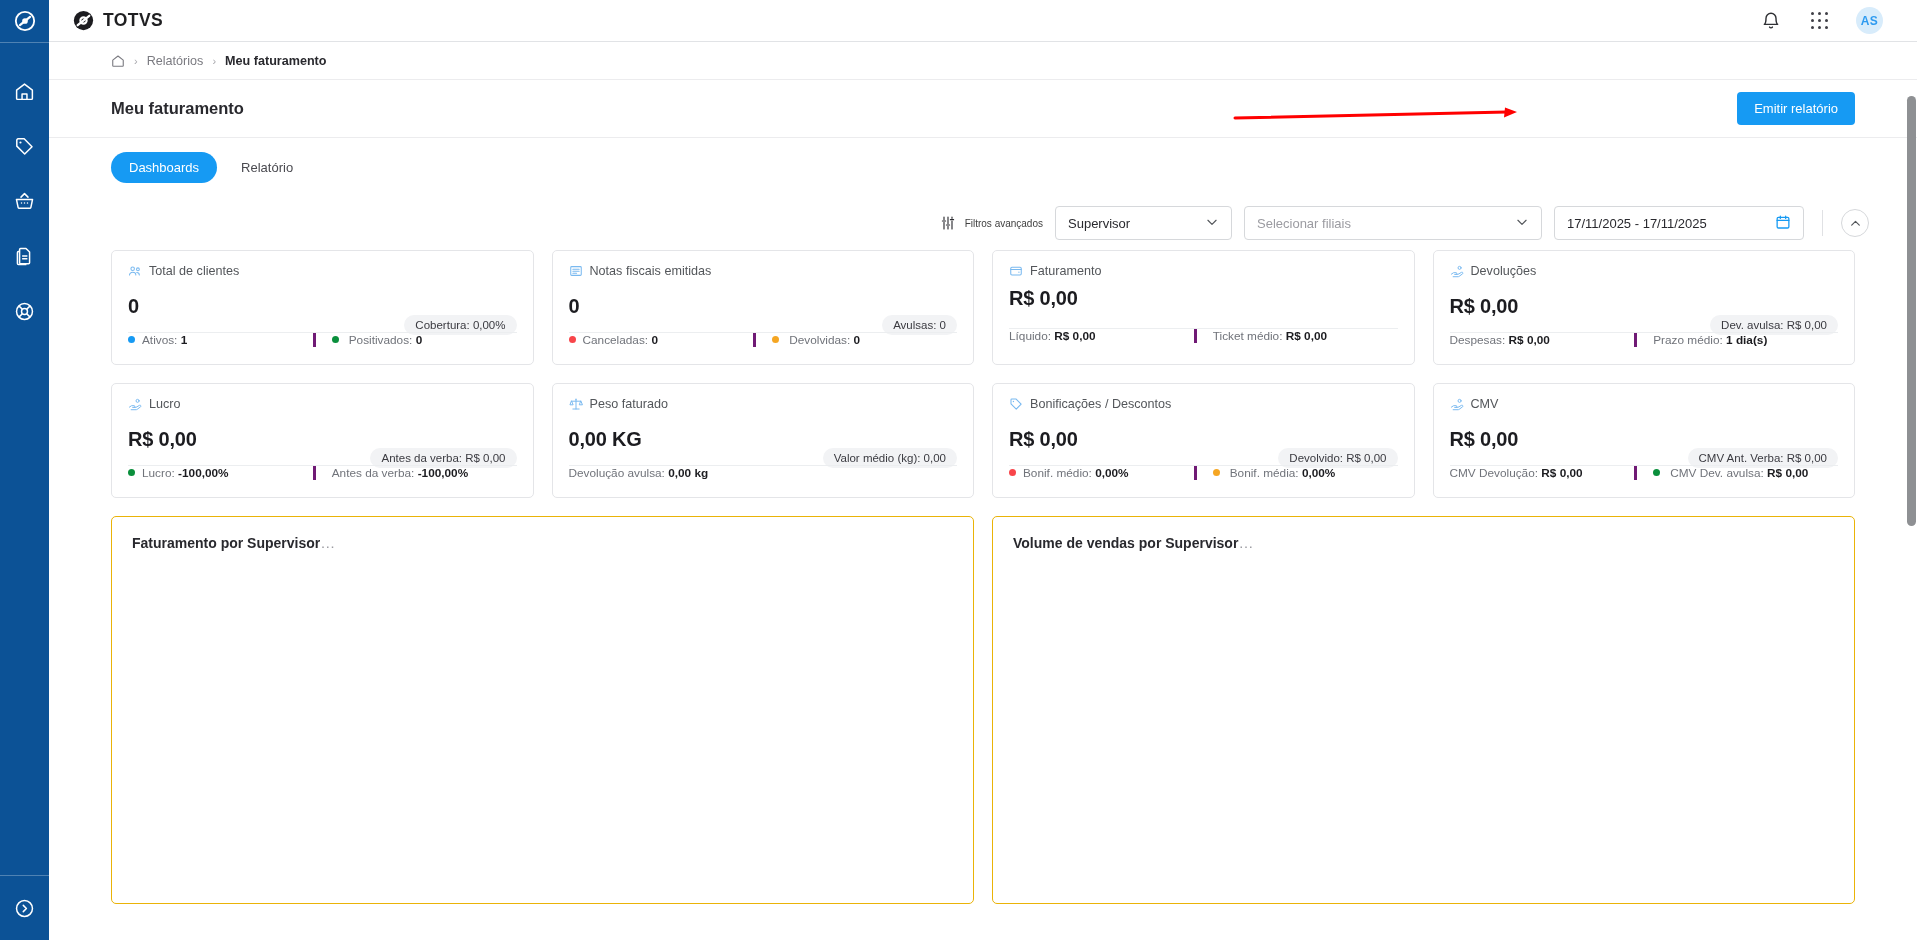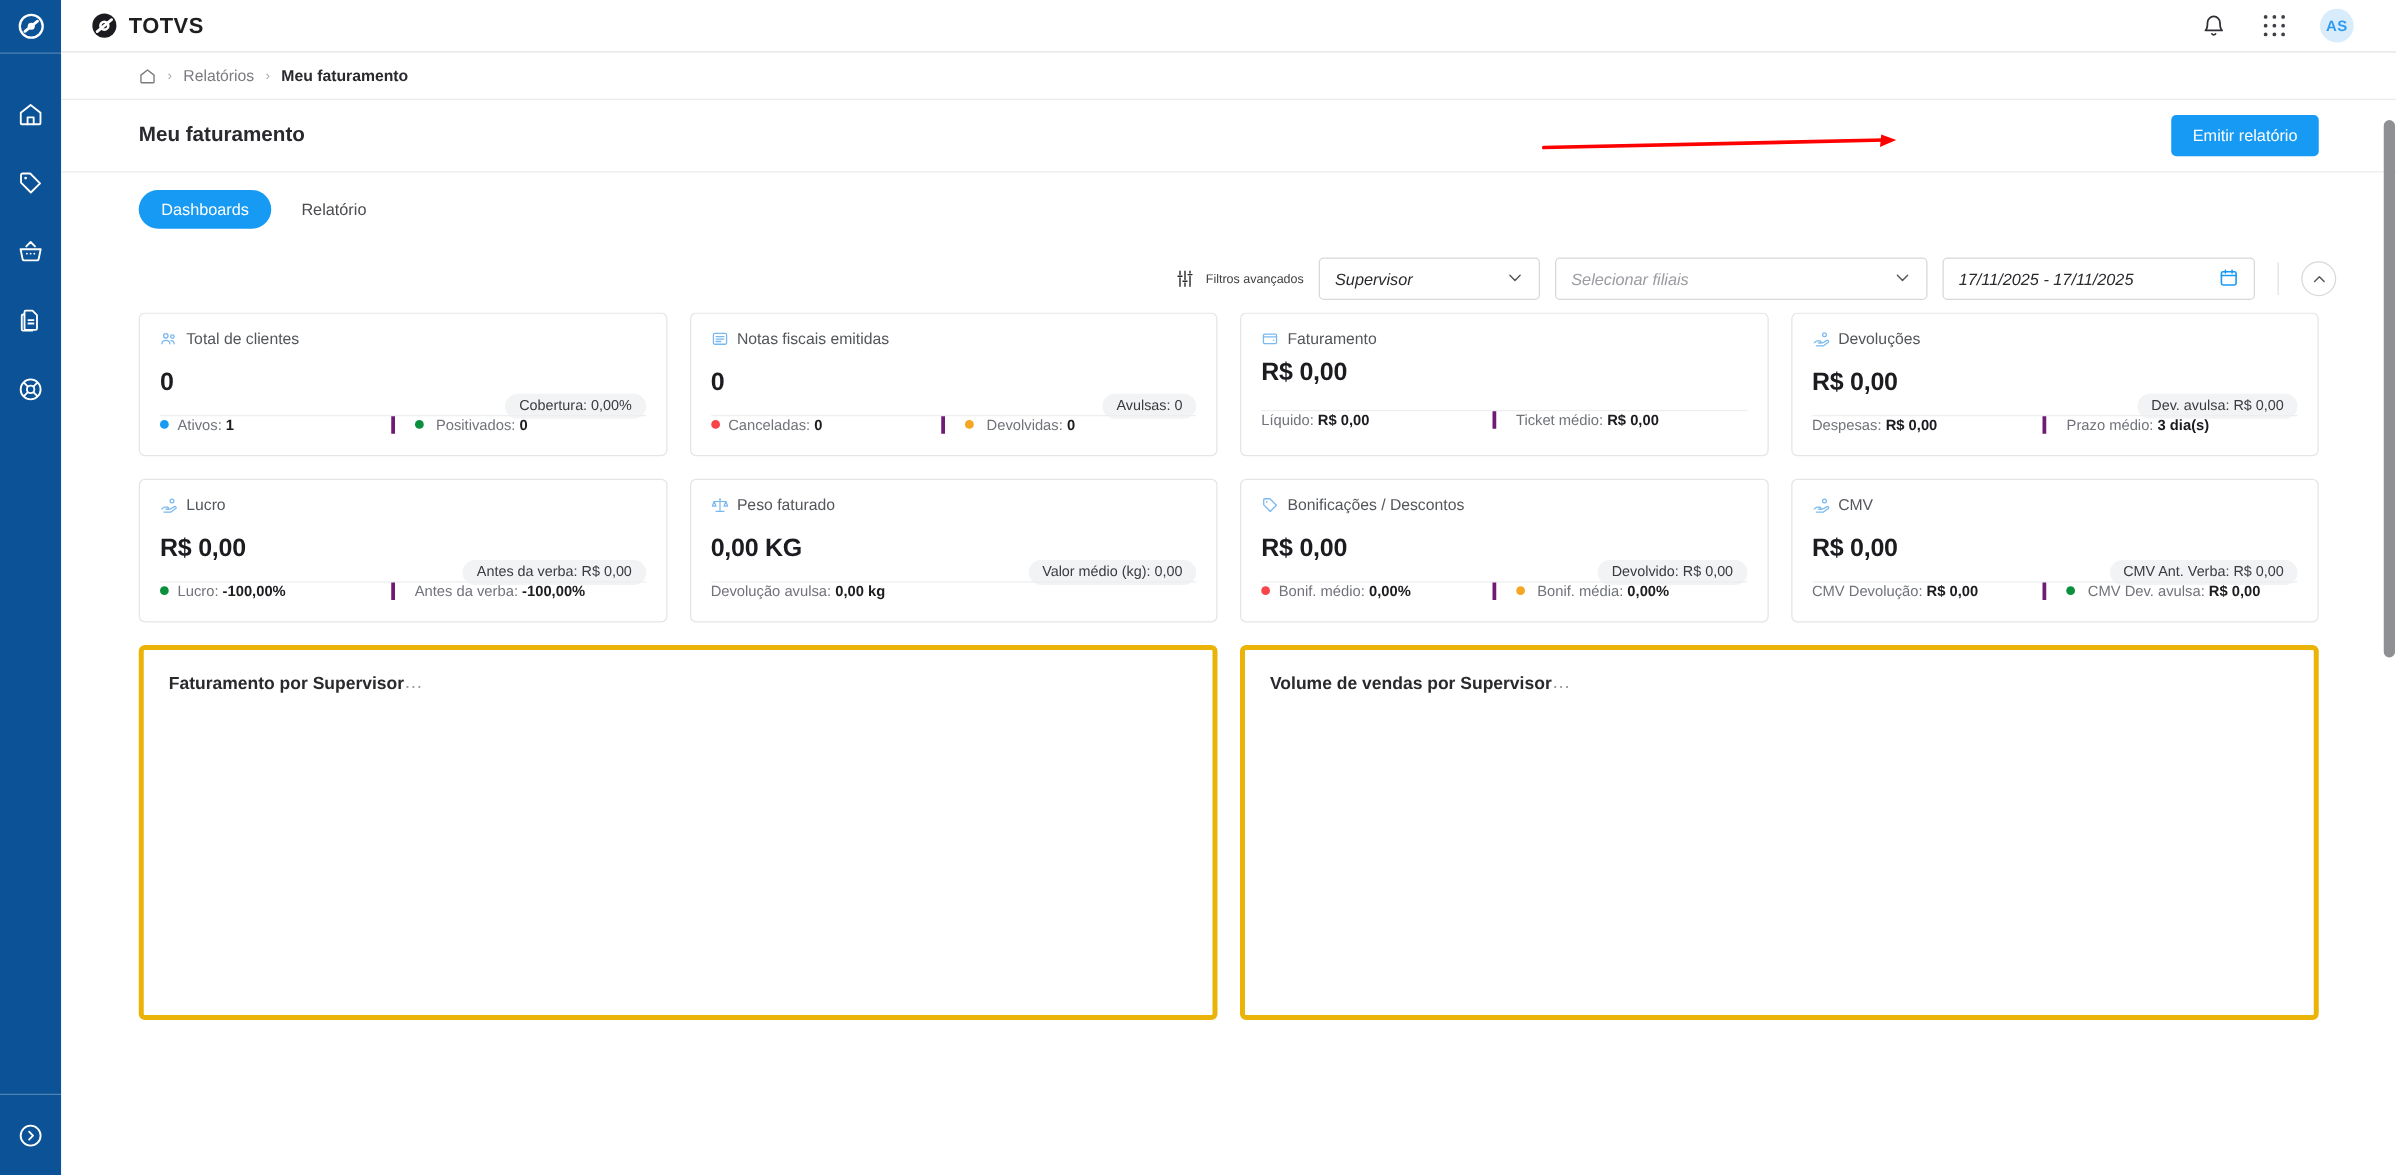--- a/index.html
+++ b/index.html
@@ -106,21 +106,21 @@
   
   .filter-row {
     height: 54px; flex: 0 0 54px;
     display:flex; align-items:center; justify-content:flex-end;
     padding-right: 48px; gap: 12px;
   }
   .filters-label { display:flex; align-items:center; gap: 9px; font-size: 10px; color:#404040; cursor:pointer; }
   .sel {
     height: 34px; border:1px solid #d6d8db; border-radius: 4px;
     background:#fff; display:flex; align-items:center;
-    padding: 0 12px; font-size: 13px; color:#29292e; cursor:pointer;font-style:italic;
+    padding: 0 12px; font-size: 13px; color:#29292e; cursor:pointer;
   }
   .sel .chev { margin-left:auto; color:#53565a; }
   .sel-supervisor { width: 177px; }
   .sel-filiais { width: 298px; color:#9b9ba1; }
   .sel-date { width: 250px; }
   .sel-date .cal { margin-left:auto; color:#169af3; }
   .vbar { width:1px; height: 26px; background:#e0e1e4; margin: 0 6px; }
   .collapse-btn {
     width: 28px; height: 28px; border-radius:50%;
     border:1px solid #d6d8db; background:#fff;
@@ -157,22 +157,22 @@
     font-size: 11.8px; color:#70737a; min-width:0;
   }
   .kpi-foot .cell.second { padding-left: 16px; border-left:3px solid #701a75;gap:10px; }
   .kpi-foot .cell.solo { flex: 0 0 auto; }
   .kpi-foot b { color:#1c1c20; font-weight:700; }
   .dot { width:7px; height:7px; border-radius:50%; flex:0 0 7px; display:block; }
 
   
   .panel-grid { display:grid; grid-template-columns: 1fr 1fr; gap: 18px; }
   .panel {
-    border:4px solid #eab308; border-radius:5px; background:#fff;
-    height: 300px; padding: 18px 20px;
+    border:1px solid #eab308; border-radius:5px; background:#fff;
+    height: 388px; padding: 18px 20px;
     display:flex; 
   }
   .panel-head { display:flex; align-items:flex-start; }
   .panel-title { font-size: 14px; font-weight: 700; color:#29292e; }
   .panel-menu { margin-left:auto; color:#9b9ba1; font-size:15px; letter-spacing:1px; cursor:pointer; line-height:1; }
   .panel-body { flex:1 1 auto; }
 
   
   .scrollbar {
     position:absolute; right:0; top: 42px; width: 11px; bottom: 0;
@@ -443,21 +443,21 @@
           </div>
           <div class="kpi-mid">
             <span class="kpi-value">R$ 0,00</span>
             <span class="kpi-badge">Dev. avulsa: R$ 0,00</span>
           </div>
           <div class="kpi-foot">
             <div class="cell">
               <span><span>Despesas:</span> <b>R$ 0,00</b></span>
             </div>
             <div class="cell second">
-              <span><span>Prazo médio:</span> <b>3 dia(s)</b></span>
+              <span><span>Prazo médio:</span> <b>1 dia(s)</b></span>
             </div>
           </div>
         </div>
         <div class="kpi-card">
           <div class="kpi-head">
             <span class="ic">
               <svg width="14" height="14" viewBox="0 0 24 24" fill="none" stroke="currentColor" stroke-width="1.7" stroke-linecap="round" stroke-linejoin="round">
                 <circle cx="16.4" cy="6.6" r="2.6"></circle>
                 <path d="M2.4 17.4l3.2-2.2a2.4 2.4 0 0 1 1.4-.4h3.2a1.5 1.5 0 0 1 0 3H8"></path>
                 <path d="M10.2 17.8h3.4l6.2-3.6a1.6 1.6 0 0 1 1.8 2.6l-6 4.4a3 3 0 0 1-1.8.6H5.4"></path>

